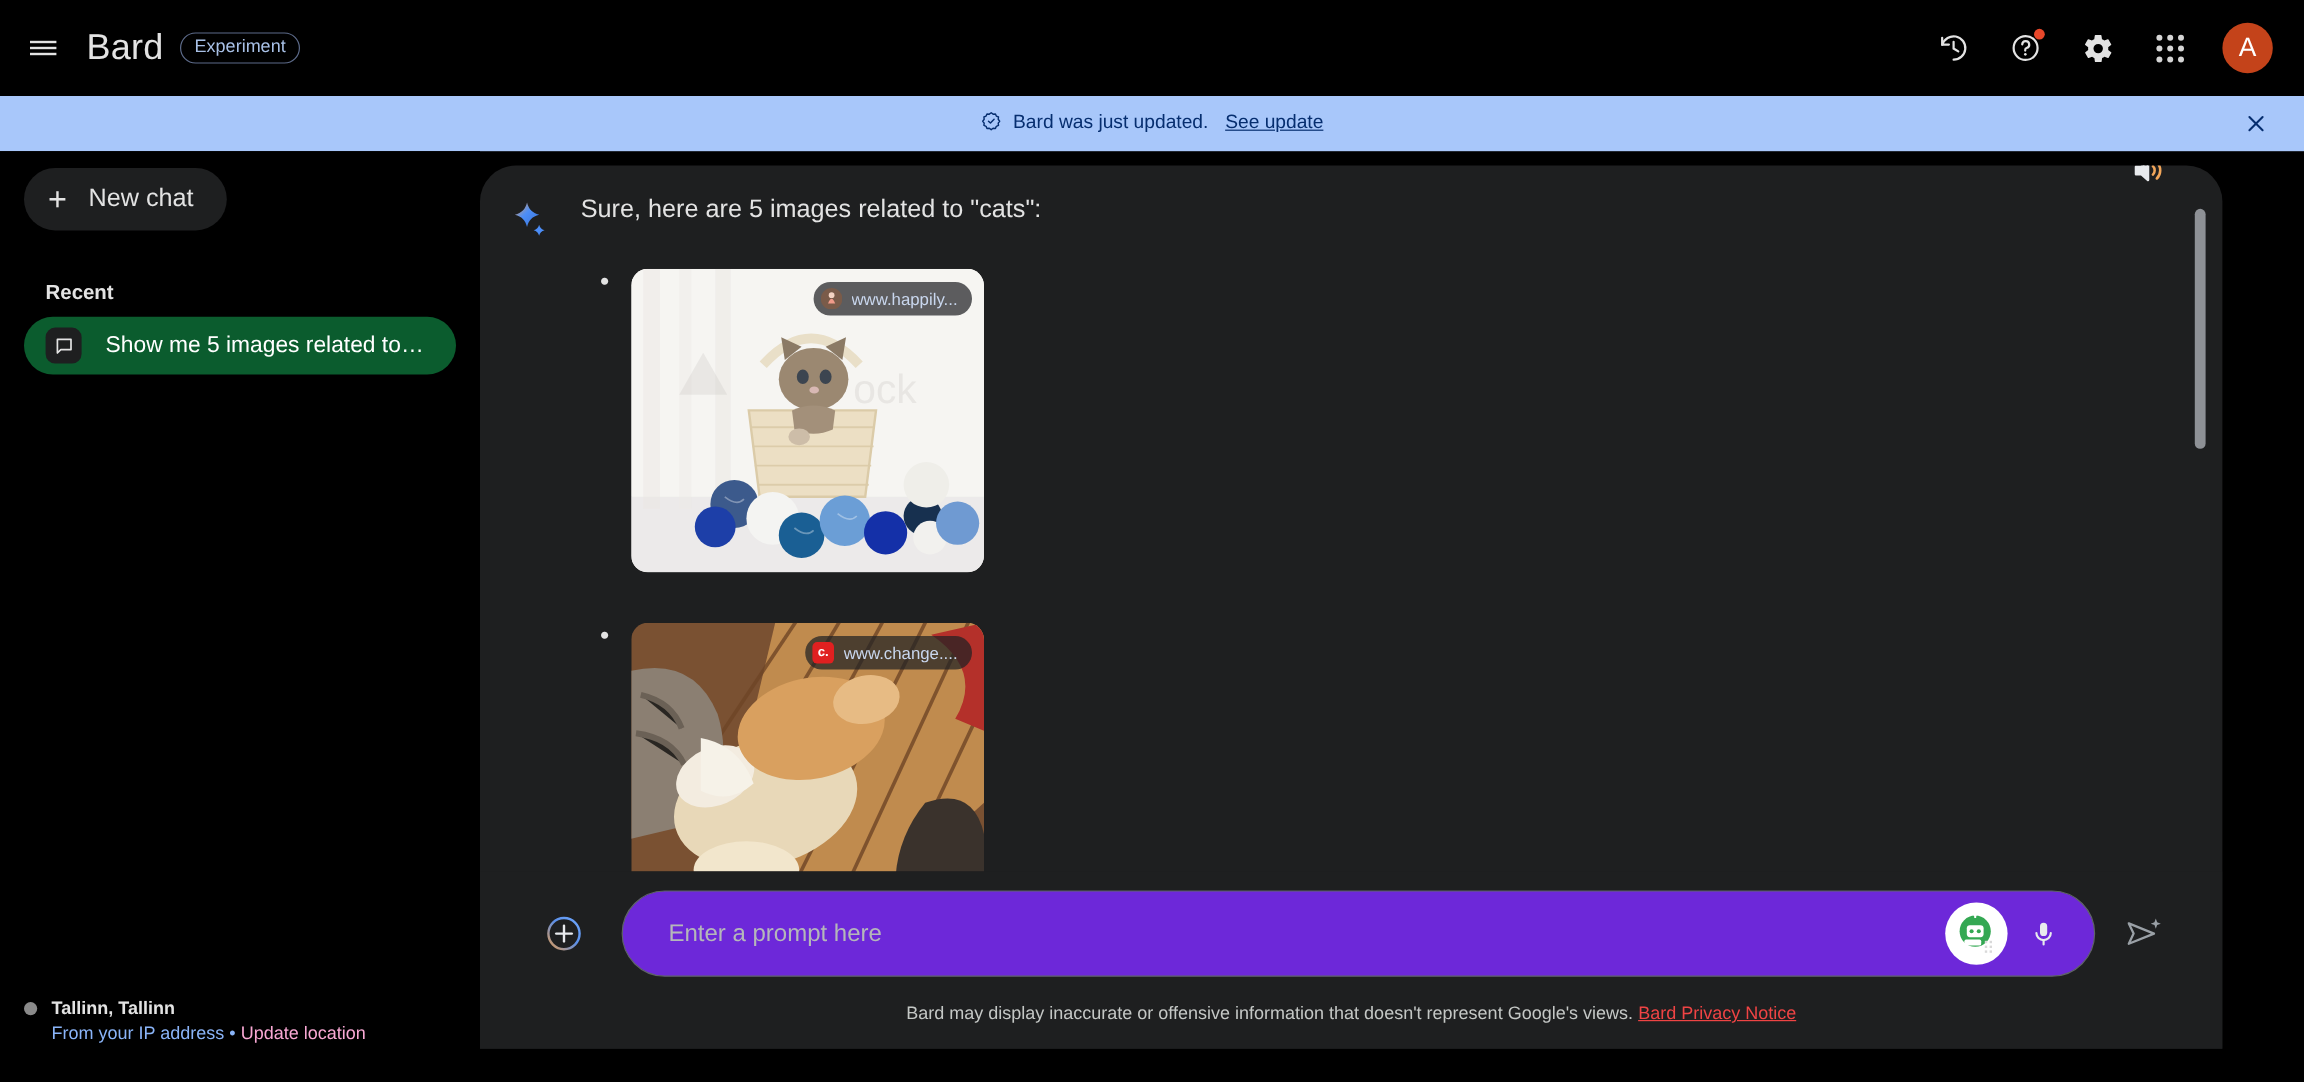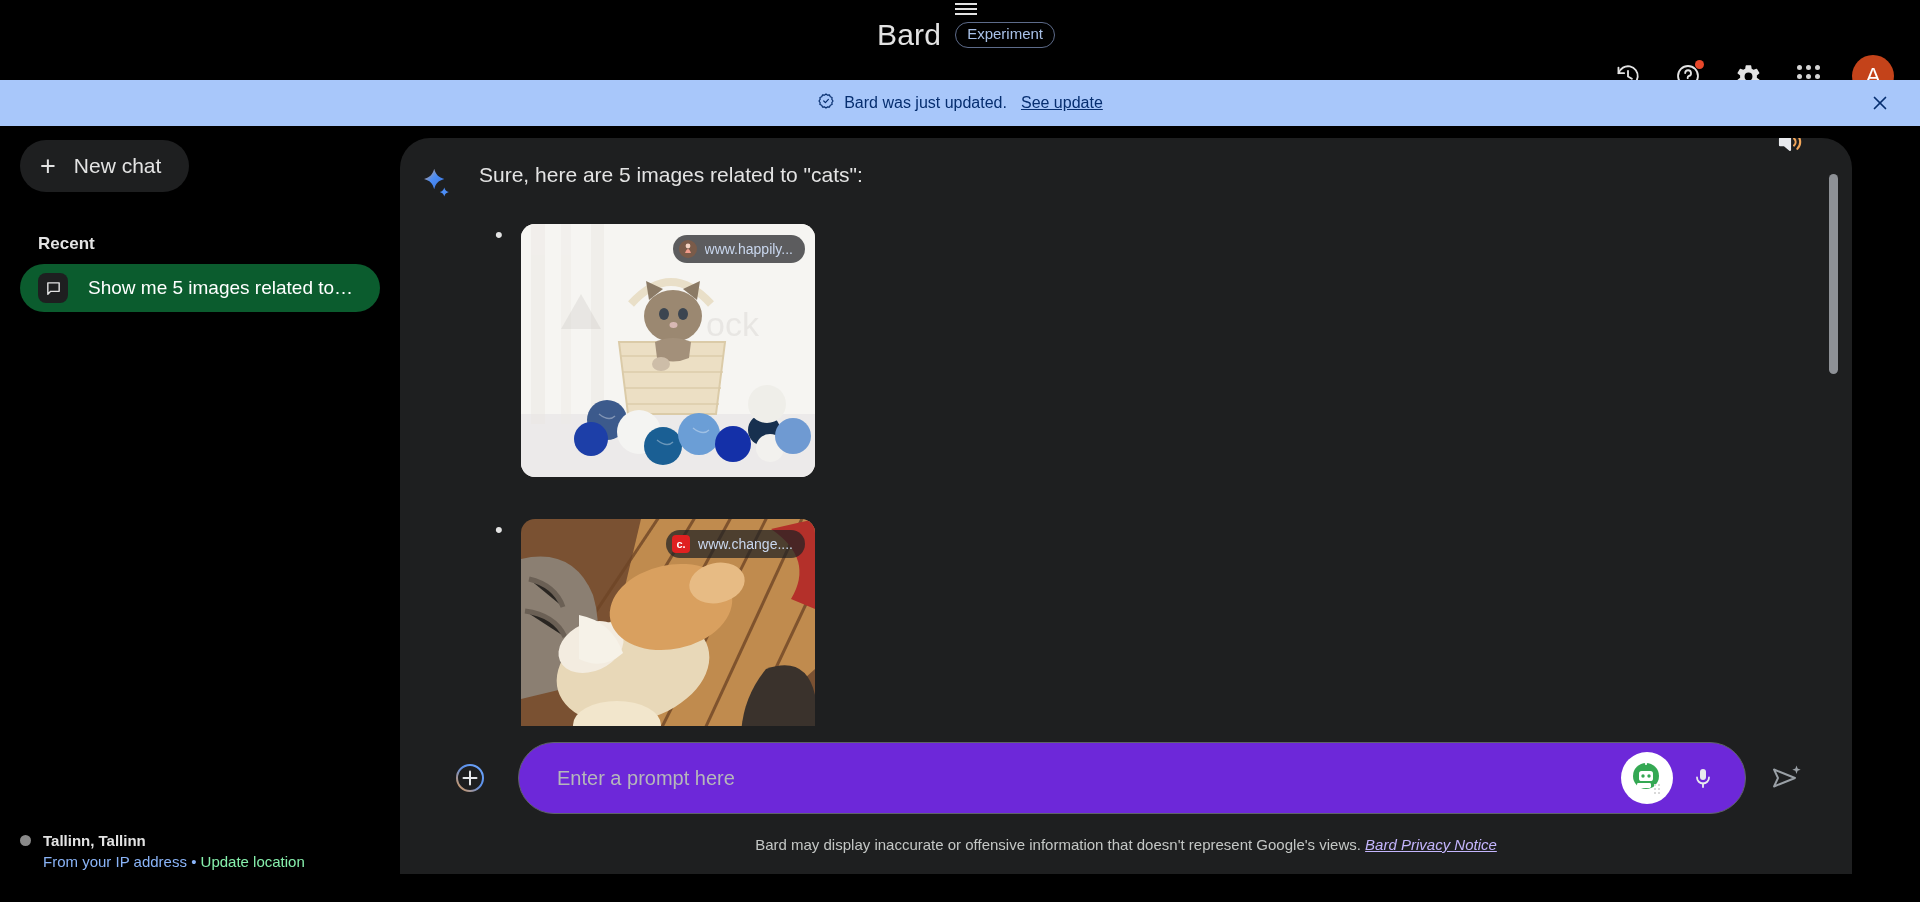--- a/index.html
+++ b/index.html
@@ -8,21 +8,20 @@
     background: #000000;
     font-family: "Liberation Sans", sans-serif;
     overflow: hidden;
   }
 
   
   .topbar {
     position: absolute; left: 0; top: 0; width: 1920px; height: 80px;
     display: flex; align-items: center;
     background: #000000;
-    flex-direction: column;
   }
   .menu-btn {
     width: 48px; height: 48px; margin-left: 12px;
     display: flex; align-items: center; justify-content: center;
     border-radius: 50%; cursor: pointer;
   }
   .menu-btn .bar { display:block; width: 22px; height: 2px; background: #e3e3e3; margin: 3px 0; }
   .brand {
     display: flex; align-items: center; gap: 14px; margin-left: 12px;
   }
@@ -100,37 +99,37 @@
     color: #ffffff; font-size: 19px; white-space: nowrap;
     overflow: hidden; text-overflow: ellipsis;
   }
   .location {
     position: absolute; left: 20px; bottom: 32px; width: 360px;
   }
   .loc-row { display: flex; align-items: center; gap: 12px; }
   .loc-dot { width: 11px; height: 11px; border-radius: 50%; background: #8a8a8a; }
   .loc-city { color: #e3e3e3; font-size: 15px; font-weight: bold; }
   .loc-sub { margin-left: 23px; margin-top: 4px; font-size: 15px; color: #8ab4f8; }
-  .loc-sub a { color: #86efac; text-decoration: none; text-align: right; }
+  .loc-sub a { color: #f9a8d4; text-decoration: none; text-align: right; }
 
   
   .chat-panel {
     position: absolute; left: 400px; top: 138px;
     width: 1452px; height: 736px;
     background: #1e1f20;
     border-top-left-radius: 30px; border-top-right-radius: 30px;
     overflow: hidden;
   }
   .speaker-btn {
     position: absolute; right: 42px; top: -16px; width: 40px; height: 40px;
     display:flex; align-items:center; justify-content:center; cursor: pointer; z-index: 4;
   }
   .convo {
-    position: absolute; left: 12px; top: 0; width: 1452px; height: 592px;
-    padding: 22px 70px 0 7px;
+    position: absolute; left: 0; top: 0; width: 1452px; height: 592px;
+    padding: 22px 70px 0 24px;
     overflow: hidden;
   }
   .msg { display: flex; gap: 22px; align-items: flex-start; }
   .sparkle { flex: 0 0 auto; width: 38px; height: 38px; margin-top: 6px; }
   .msg-body { flex: 1 1 auto; min-width: 0; }
   .intro { color: #e3e3e3; font-size: 21px; line-height: 1.45; }
   ul.items { list-style: none; margin-top: 34px; }
   ul.items > li { position: relative; padding-left: 42px; margin-bottom: 6px; }
   ul.items > li:before {
     content: "•"; position: absolute; left: 16px; top: -2px;
@@ -195,21 +194,21 @@
     width: 48px; height: 48px; display:flex; align-items:center; justify-content:center;
     cursor: pointer; flex: 0 0 auto;
   }
   .send-btn {
     width: 52px; height: 52px; margin-left: 14px; flex: 0 0 auto;
     display:flex; align-items:center; justify-content:center; cursor: pointer;
   }
   .disclaimer {
     text-align: center; color: #c4c7c5; font-size: 15px; margin-top: 22px;
   }
-  .disclaimer a { color: #c4b5fd; text-decoration: underline; font-style: italic; }
+  .disclaimer a { color: #ef4444; text-decoration: underline; }
 </style>
 </head>
 <body>
 
 <div class="topbar">
   <div class="menu-btn">
     <div>
       <span class="bar"></span>
         <span class="bar"></span>
         <span class="bar"></span>

